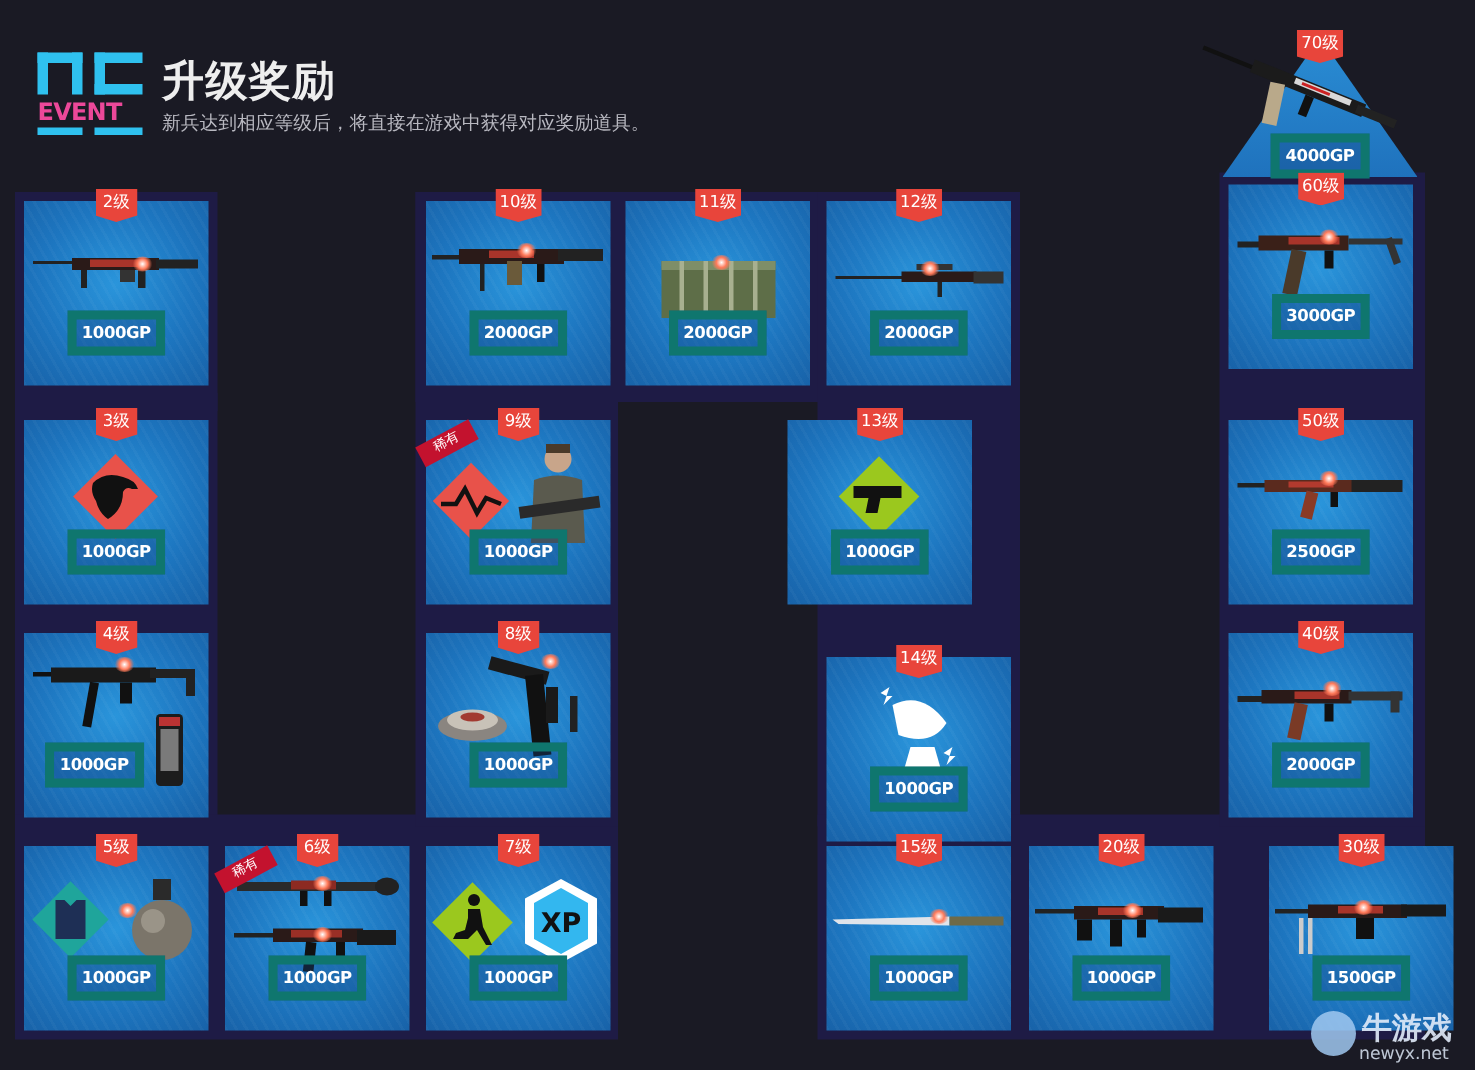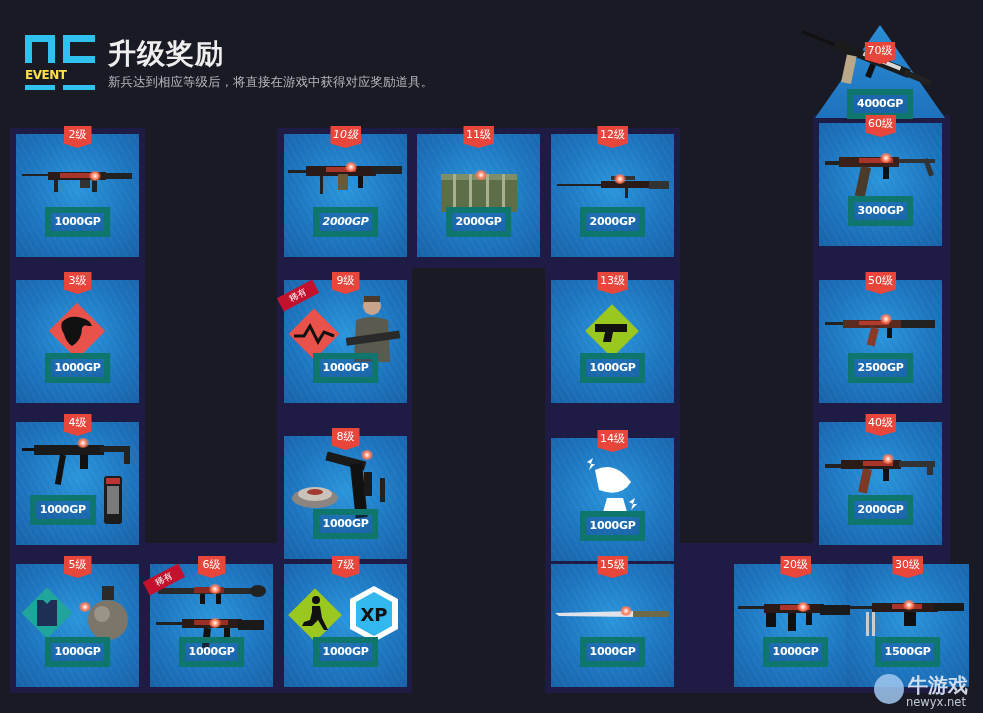--- a/index.html
+++ b/index.html
@@ -10,21 +10,21 @@
     position: relative;
   }
   
   .logo {
     position: absolute; left: 25px; top: 35px; width: 70px; height: 56px;
   }
   .logo .bar { position: absolute; background: #2fc1ef; }
   .logo .event {
     position: absolute; left: 0; top: 32px; width: 70px;
     font-family: "DejaVu Sans", sans-serif; font-weight: bold;
-    font-size: 12px; letter-spacing: -0.5px; color: #fde047; line-height: 16px;
+    font-size: 16px; letter-spacing: -0.5px; color: #ec4899; line-height: 16px;
   }
   .title {
     position: absolute; left: 108px; top: 35px;
     color: #eeeeee; font-size: 28px; font-weight: bold; letter-spacing: 1px;
     font-family: "DejaVu Sans", sans-serif;
   }
   .subtitle {
     position: absolute; left: 108px; top: 74px;
     color: #b8b8c0; font-size: 12.5px;
     font-family: "DejaVu Sans", sans-serif;
@@ -105,21 +105,21 @@
 <div class="frame" style="left:10px;top:128px;width:135px;height:423px;"></div>
 <div class="frame" style="left:10px;top:543px;width:402px;height:150px;"></div>
 <div class="frame" style="left:277px;top:128px;width:135px;height:423px;"></div>
 <div class="frame" style="left:277px;top:128px;width:403px;height:140px;"></div>
 <div class="frame" style="left:545px;top:128px;width:135px;height:423px;"></div>
 <div class="frame" style="left:545px;top:543px;width:405px;height:150px;"></div>
 <div class="frame" style="left:813px;top:115px;width:137px;height:436px;"></div>
 <div class="frame" style="left:10px;top:262px;width:135px;height:12px;"></div>
 
 <div class="tri"></div>
-<div class="badge" style="left:880px;top:20px;transform:translateX(-50%);margin-top:22px;">70级</div>
+<div class="badge" style="left:880px;top:20px;transform:translateX(-50%);">70级</div>
 <svg class="art" style="left:790px;top:26px;" width="150" height="75" viewBox="0 0 150 75">
   <g transform="rotate(22 75 37)">
     <rect x="5" y="30" width="40" height="3" fill="#111"></rect>
     <rect x="40" y="26" width="80" height="9" fill="#1b1b1b"></rect>
     <rect x="70" y="27" width="40" height="4" fill="#d8d8d8"></rect>
     <rect x="75" y="28" width="20" height="2" fill="#c22"></rect>
     <rect x="115" y="28" width="28" height="6" fill="#222"></rect>
     <rect x="55" y="35" width="10" height="28" fill="#b9a98a" transform="rotate(-10 60 35)"></rect>
     <rect x="80" y="35" width="6" height="14" fill="#111"></rect>
   </g>
@@ -200,21 +200,21 @@
     <rect x="40" y="6" width="34" height="5" fill="#9a2f26"></rect>
     <rect x="84" y="6" width="26" height="10" fill="#1a1a1a"></rect>
     <rect x="50" y="14" width="7" height="20" fill="#111" transform="rotate(6 53 14)"></rect>
     <rect x="70" y="14" width="6" height="12" fill="#111"></rect>
   </svg>
   <div class="glow" style="left:58px;top:20px;"></div>
   <div class="glow" style="left:58px;top:54px;"></div>
   <div class="price">1000GP</div>
 </div>
 
-<div class="card" style="left:284px;top:134px;font-style:italic;">
+<div class="card" style="left:284px;top:134px;">
   <div class="badge">10级</div>
   <svg class="art" style="left:2px;top:22px;" width="118" height="48" viewBox="0 0 118 48">
     <rect x="2" y="14" width="22" height="3" fill="#222"></rect>
     <rect x="20" y="10" width="70" height="10" fill="#2a1a18"></rect>
     <rect x="40" y="11" width="30" height="5" fill="#a8342a"></rect>
     <rect x="86" y="10" width="30" height="8" fill="#222"></rect>
     <rect x="52" y="18" width="10" height="16" fill="#6a5a3a"></rect>
     <rect x="72" y="20" width="5" height="12" fill="#111"></rect>
     <rect x="34" y="20" width="3" height="18" fill="#222"></rect>
   </svg>
@@ -231,21 +231,21 @@
   </svg>
   <svg class="art" style="left:60px;top:12px;" width="60" height="82" viewBox="0 0 60 82">
     <circle cx="28" cy="14" r="9" fill="#c8a58a"></circle>
     <rect x="20" y="4" width="16" height="6" fill="#4a3a2a"></rect>
     <path d="M12 28 Q28 22 44 28 L46 70 L10 70 Z" fill="#5a5a4e"></path>
     <rect x="2" y="42" width="54" height="8" fill="#2a2a2a" transform="rotate(-8 30 46)"></rect>
   </svg>
   <div class="price">1000GP</div>
 </div>
 
-<div class="card" style="left:284px;top:436px;">
+<div class="card" style="left:284px;top:422px;">
   <div class="badge">8级</div>
   <svg class="art" style="left:6px;top:44px;" width="50" height="30" viewBox="0 0 50 30">
     <ellipse cx="25" cy="18" rx="23" ry="10" fill="#8a8580"></ellipse>
     <ellipse cx="25" cy="14" rx="17" ry="7" fill="#c8c2b8"></ellipse>
     <ellipse cx="25" cy="12" rx="8" ry="3" fill="#a23a30"></ellipse>
   </svg>
   <svg class="art" style="left:40px;top:12px;" width="80" height="90" viewBox="0 0 80 90">
     <rect x="2" y="8" width="40" height="9" fill="#1a1a1a" transform="rotate(15 20 12)"></rect>
     <rect x="26" y="16" width="12" height="54" fill="#111" transform="rotate(-6 32 16)"></rect>
     <rect x="40" y="24" width="8" height="24" fill="#1a1a1a"></rect>
@@ -290,21 +290,21 @@
     <rect x="2" y="12" width="50" height="2" fill="#222"></rect>
     <rect x="46" y="9" width="50" height="7" fill="#2a1a18"></rect>
     <rect x="56" y="4" width="24" height="4" fill="#333"></rect>
     <rect x="94" y="9" width="20" height="8" fill="#333"></rect>
     <rect x="70" y="16" width="3" height="10" fill="#222"></rect>
   </svg>
   <div class="glow" style="left:62px;top:40px;"></div>
   <div class="price">2000GP</div>
 </div>
 
-<div class="card" style="left:551px;top:280px;">
+<div class="card" style="left:525px;top:280px;">
   <div class="badge">13级</div>
   <svg class="art" style="left:32px;top:22px;" width="58" height="58" viewBox="0 0 58 58">
     <rect x="10" y="10" width="38" height="38" fill="#9bc81e" transform="rotate(45 29 29)"></rect>
     <path d="M12 22 L44 22 L44 30 L30 30 L28 40 L20 40 L22 30 L12 30 Z" fill="#111"></path>
   </svg>
   <div class="price">1000GP</div>
 </div>
 
 <div class="card" style="left:551px;top:438px;">
   <div class="badge">14级</div>
@@ -320,21 +320,21 @@
 <div class="card" style="left:551px;top:564px;">
   <div class="badge">15级</div>
   <svg class="art" style="left:2px;top:44px;" width="118" height="12" viewBox="0 0 118 12">
     <polygon points="2,5 80,3 80,9 6,8" fill="#e0e4ea"></polygon>
     <rect x="80" y="3" width="36" height="6" fill="#6e6a48"></rect>
   </svg>
   <div class="glow" style="left:68px;top:42px;"></div>
   <div class="price">1000GP</div>
 </div>
 
-<div class="card" style="left:686px;top:564px;margin-left:48px;">
+<div class="card" style="left:686px;top:564px;">
   <div class="badge">20级</div>
   <svg class="art" style="left:2px;top:36px;" width="118" height="40" viewBox="0 0 118 40">
     <rect x="2" y="6" width="30" height="3" fill="#222"></rect>
     <rect x="28" y="4" width="60" height="9" fill="#2a1a18"></rect>
     <rect x="44" y="5" width="30" height="5" fill="#a8342a"></rect>
     <rect x="84" y="5" width="30" height="10" fill="#1a1a1a"></rect>
     <rect x="30" y="13" width="10" height="14" fill="#111"></rect>
     <rect x="52" y="13" width="8" height="18" fill="#111"></rect>
     <rect x="70" y="13" width="6" height="12" fill="#111"></rect>
   </svg>

